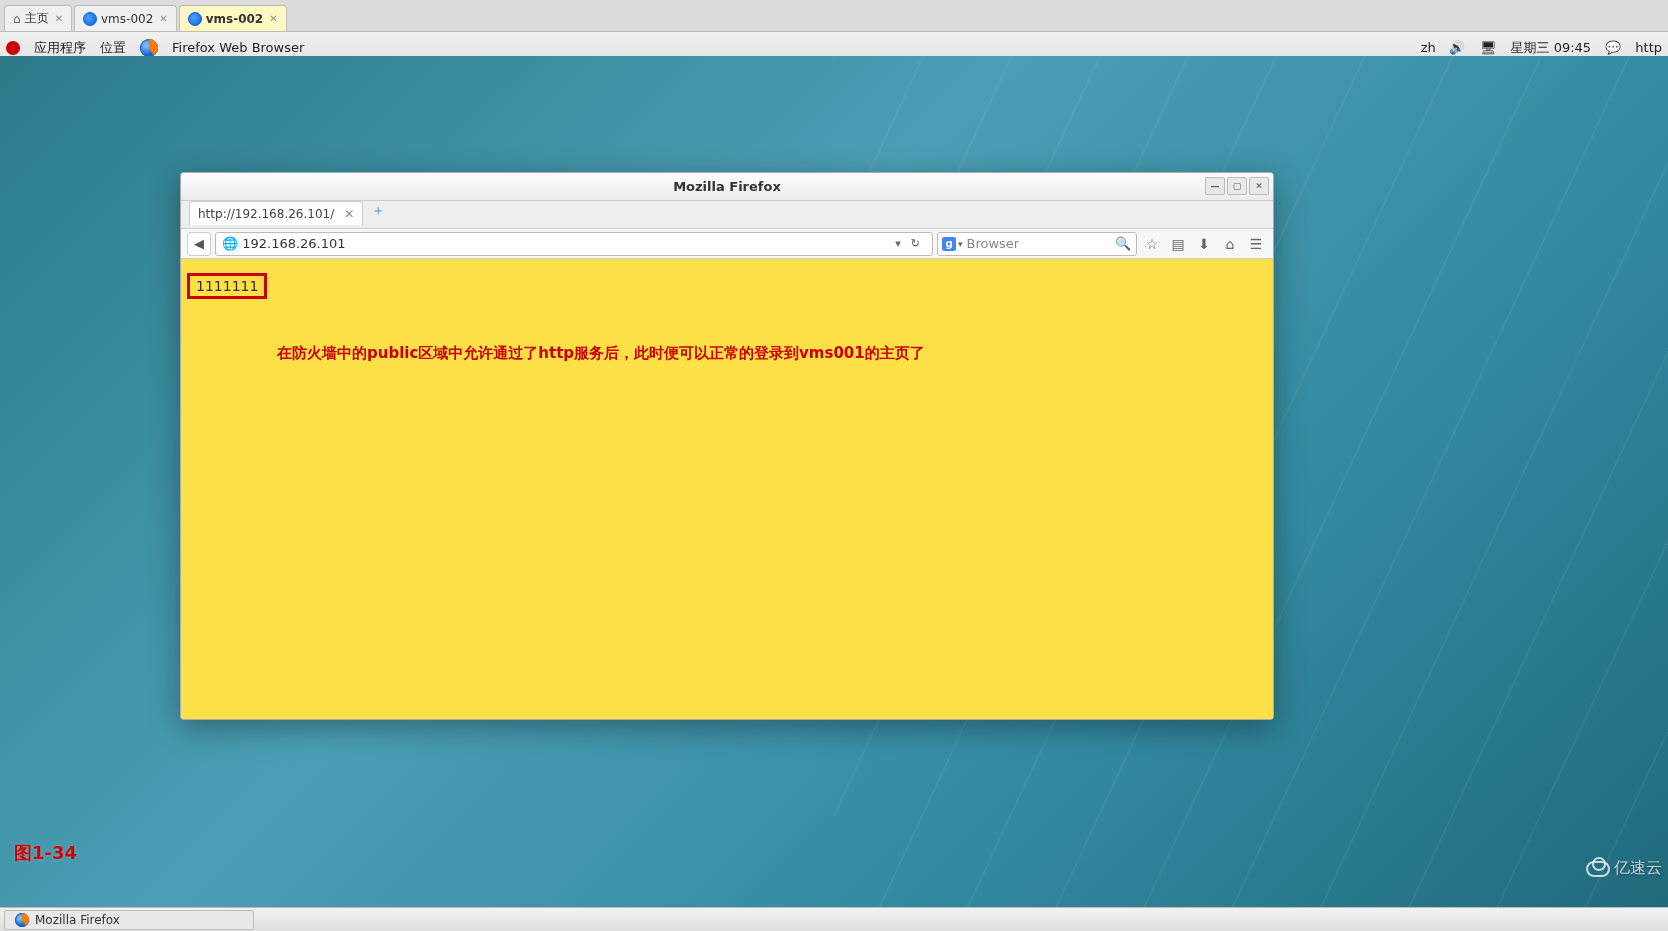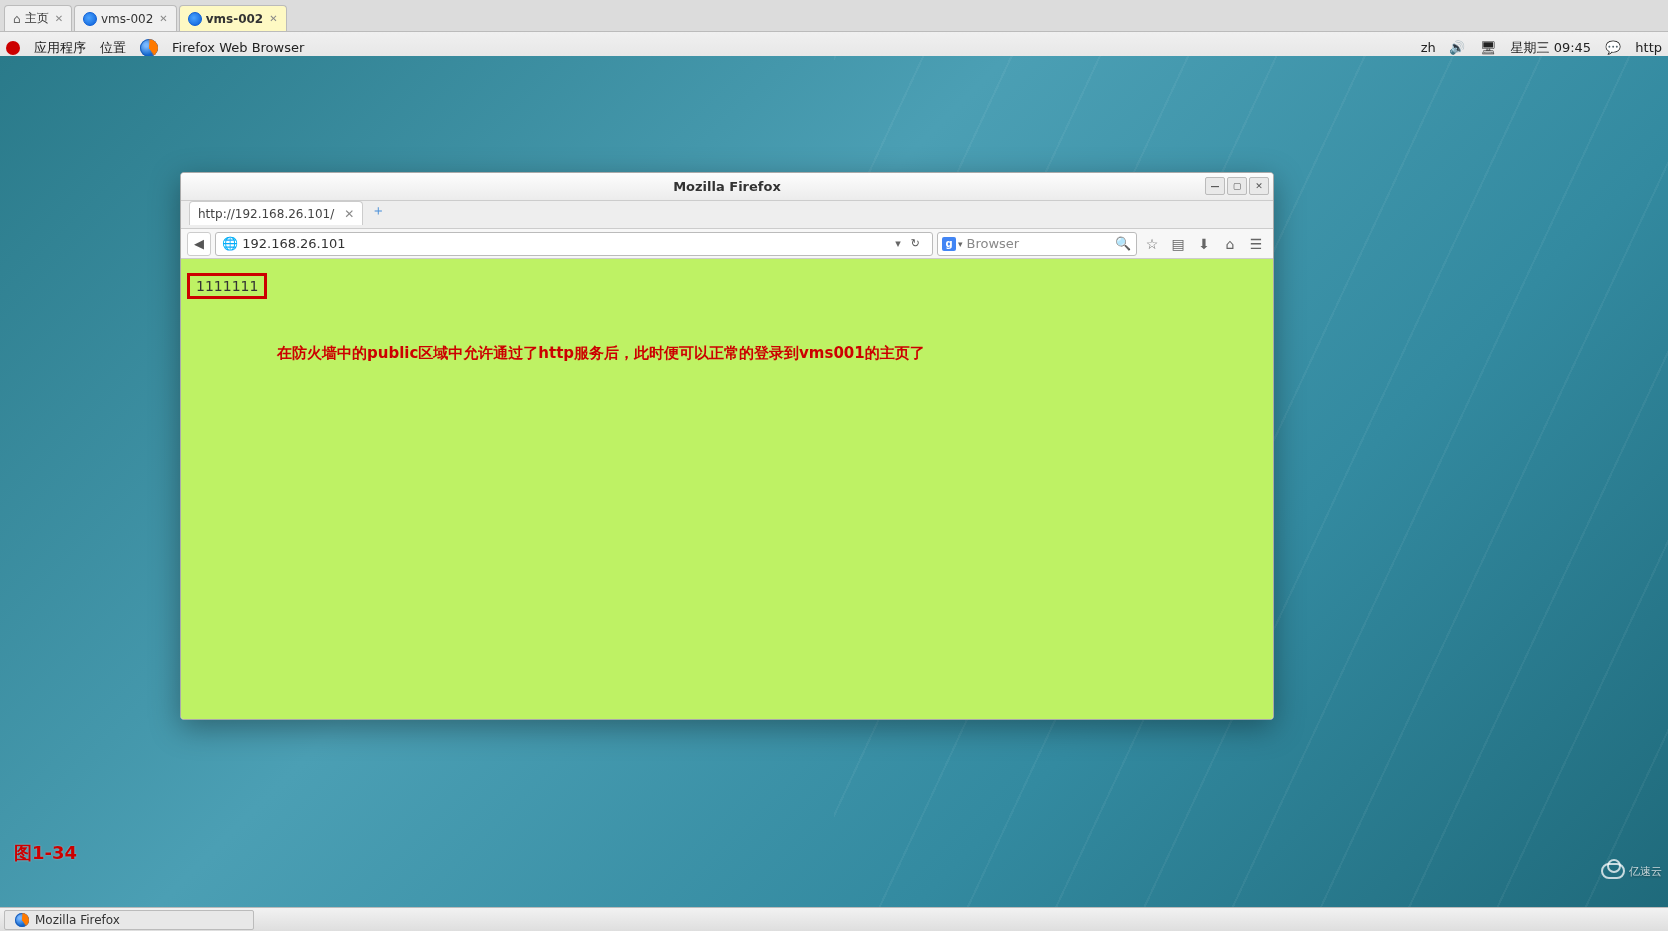--- a/index.html
+++ b/index.html
@@ -46,29 +46,29 @@
 .nav-btn { width:24px; height:24px; border:1px solid #ccc; border-radius:3px; background:#fff; display:flex; align-items:center; justify-content:center; font-size:13px; color:#555; cursor:pointer;}
 .url-bar { flex:1; height:24px; border:1px solid #bbb; border-radius:3px; background:#fff; display:flex; align-items:center; padding:0 6px; font-size:13px; color:#333; }
 .url-bar .globe { color:#888; margin-right:4px; }
 .url-bar .dropdown { margin-left:auto; display:flex; gap:4px; color:#666; font-size:11px;}
 .reload-btn { padding:0 6px; color:#555; cursor:pointer; }
 .search-bar { width:200px; height:24px; border:1px solid #bbb; border-radius:3px; background:#fff; display:flex; align-items:center; padding:0 4px; font-size:13px; color:#888; }
 .search-bar .g { width:14px; height:14px; background:#4285f4; color:#fff; font-size:10px; font-weight:bold; display:flex; align-items:center; justify-content:center; border-radius:2px; margin-right:2px;}
 .search-bar .dd { margin-right:4px; color:#666; font-size:9px;}
 .search-bar .mag { margin-left:auto; color:#4a90d9; }
 .tb-icon { width:22px; height:22px; display:flex; align-items:center; justify-content:center; color:#666; font-size:14px; cursor:pointer;}
-.ff-content { position:absolute; top:86px; left:0; right:0; bottom:0; background:#bef264; padding:6px; }
+.ff-content { position:absolute; top:86px; left:0; right:0; bottom:0; background:#fde047; padding:6px; }
 .boxed-text { position:absolute; left:6px; top:14px; border:3px solid #cc0000; padding:2px 6px; font-size:14px; color:#333; }
 .red-note { position:absolute; left:96px; top:85px; color:#cc0000; font-size:15px; font-weight:bold; }
 
 
 .caption { position:absolute; left:14px; bottom:42px; color:#cc0000; font-size:18px; font-weight:bold; text-shadow:0 0 2px rgba(255,255,255,.4);text-align:center; }
 
 
-.watermark { position:absolute; right:6px; bottom:28px; color:rgba(255,255,255,.75); font-size:11px; display:flex; align-items:center; gap:4px; text-shadow:0 1px 2px rgba(0,0,0,.4); }
+.watermark { position:absolute; right:6px; bottom:28px; color:rgba(255,255,255,.75); font-size:16px; display:flex; align-items:center; gap:4px; text-shadow:0 1px 2px rgba(0,0,0,.4); }
 .watermark .cloud{ width:24px; height:16px; border:2px solid currentColor; border-radius:10px; position:relative;}
 .watermark .cloud::before{content:""; position:absolute; width:10px; height:10px; border:2px solid currentColor; border-radius:50%; top:-6px; left:4px; background:transparent;}
 
 
 .taskbar { position:absolute; left:0; right:0; bottom:0; height:24px; background:linear-gradient(#f2f2f2,#dedede); border-top:1px solid #bbb; display:flex; align-items:center; padding:0 4px; }
 .task-item { height:20px; padding:0 10px; display:flex; align-items:center; gap:6px; background:#e8e8e8; border:1px solid #bbb; border-radius:2px; font-size:12px; color:#333; cursor:pointer; min-width:250px; }
 </style>
 </head>
 <body>
 

